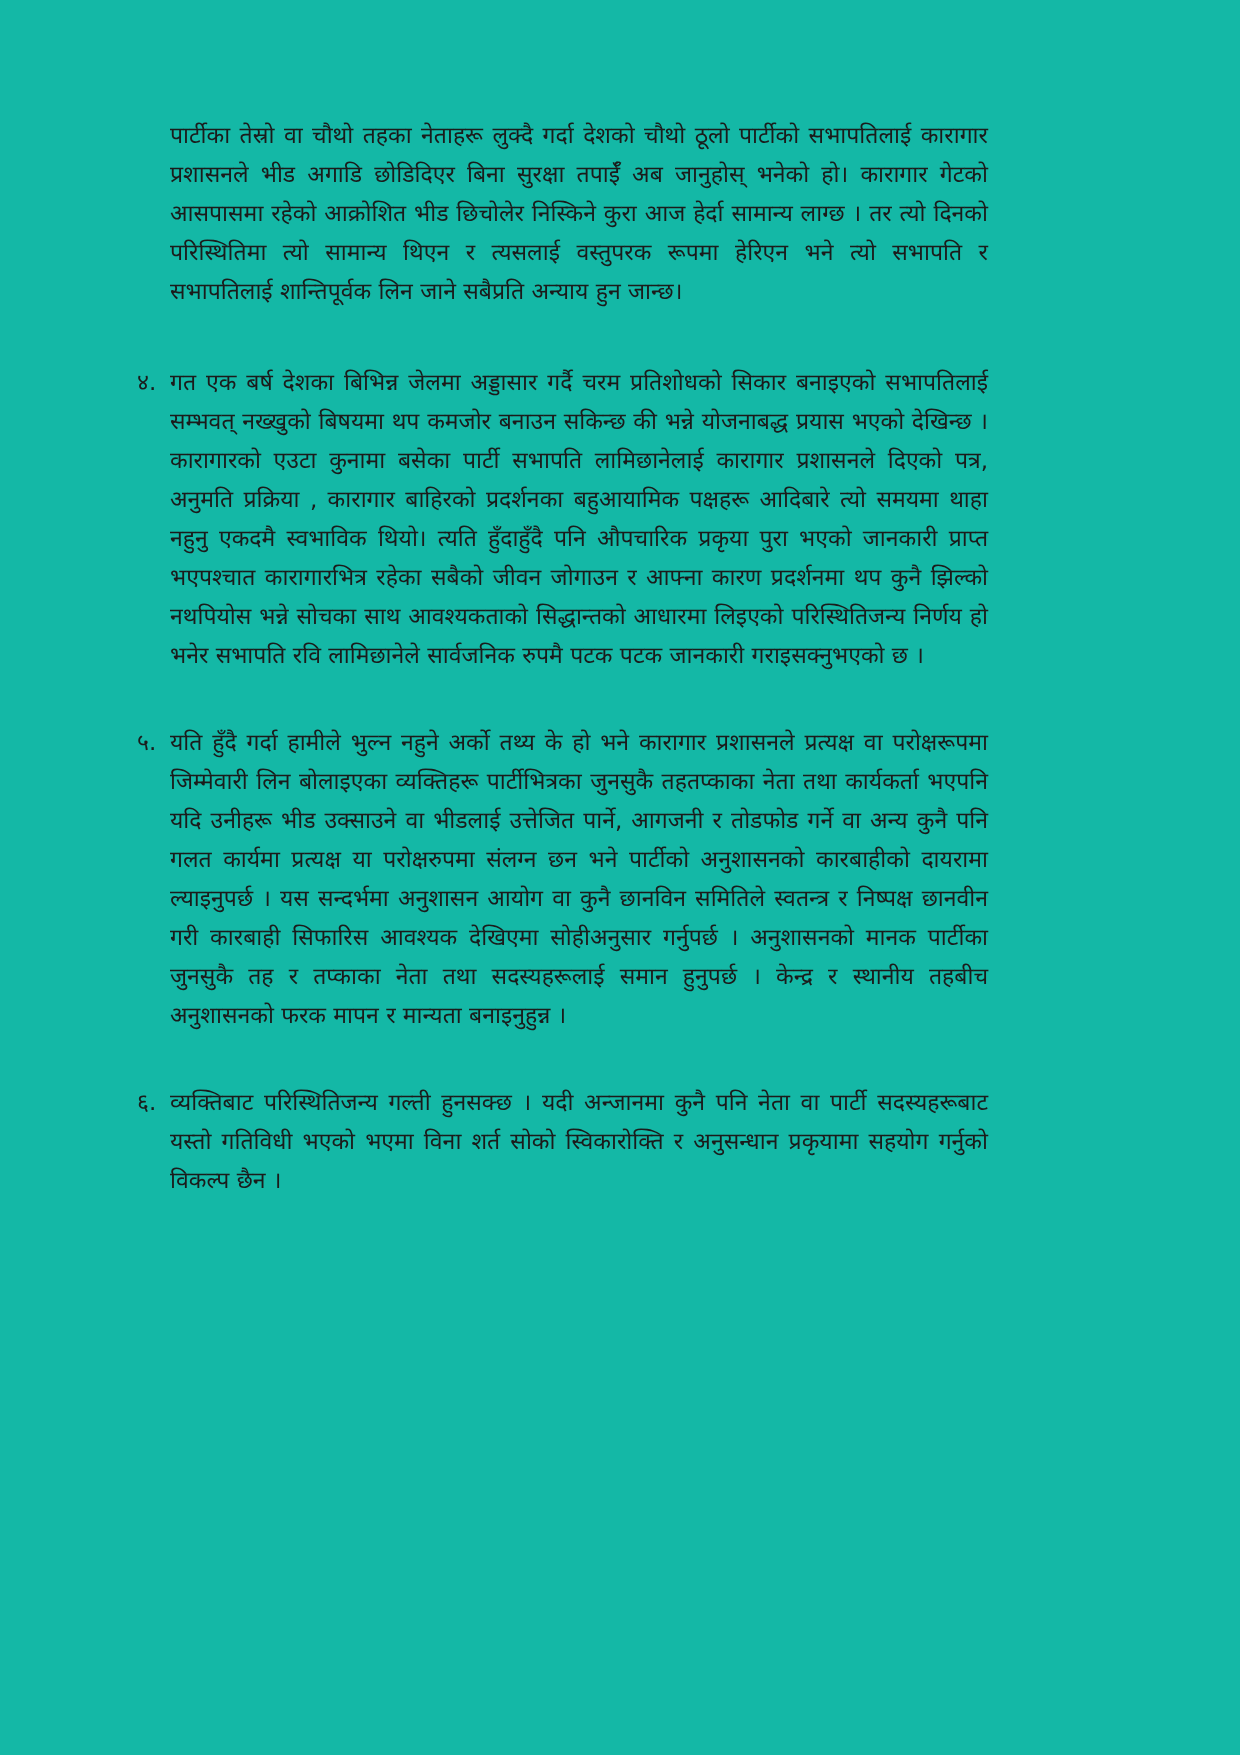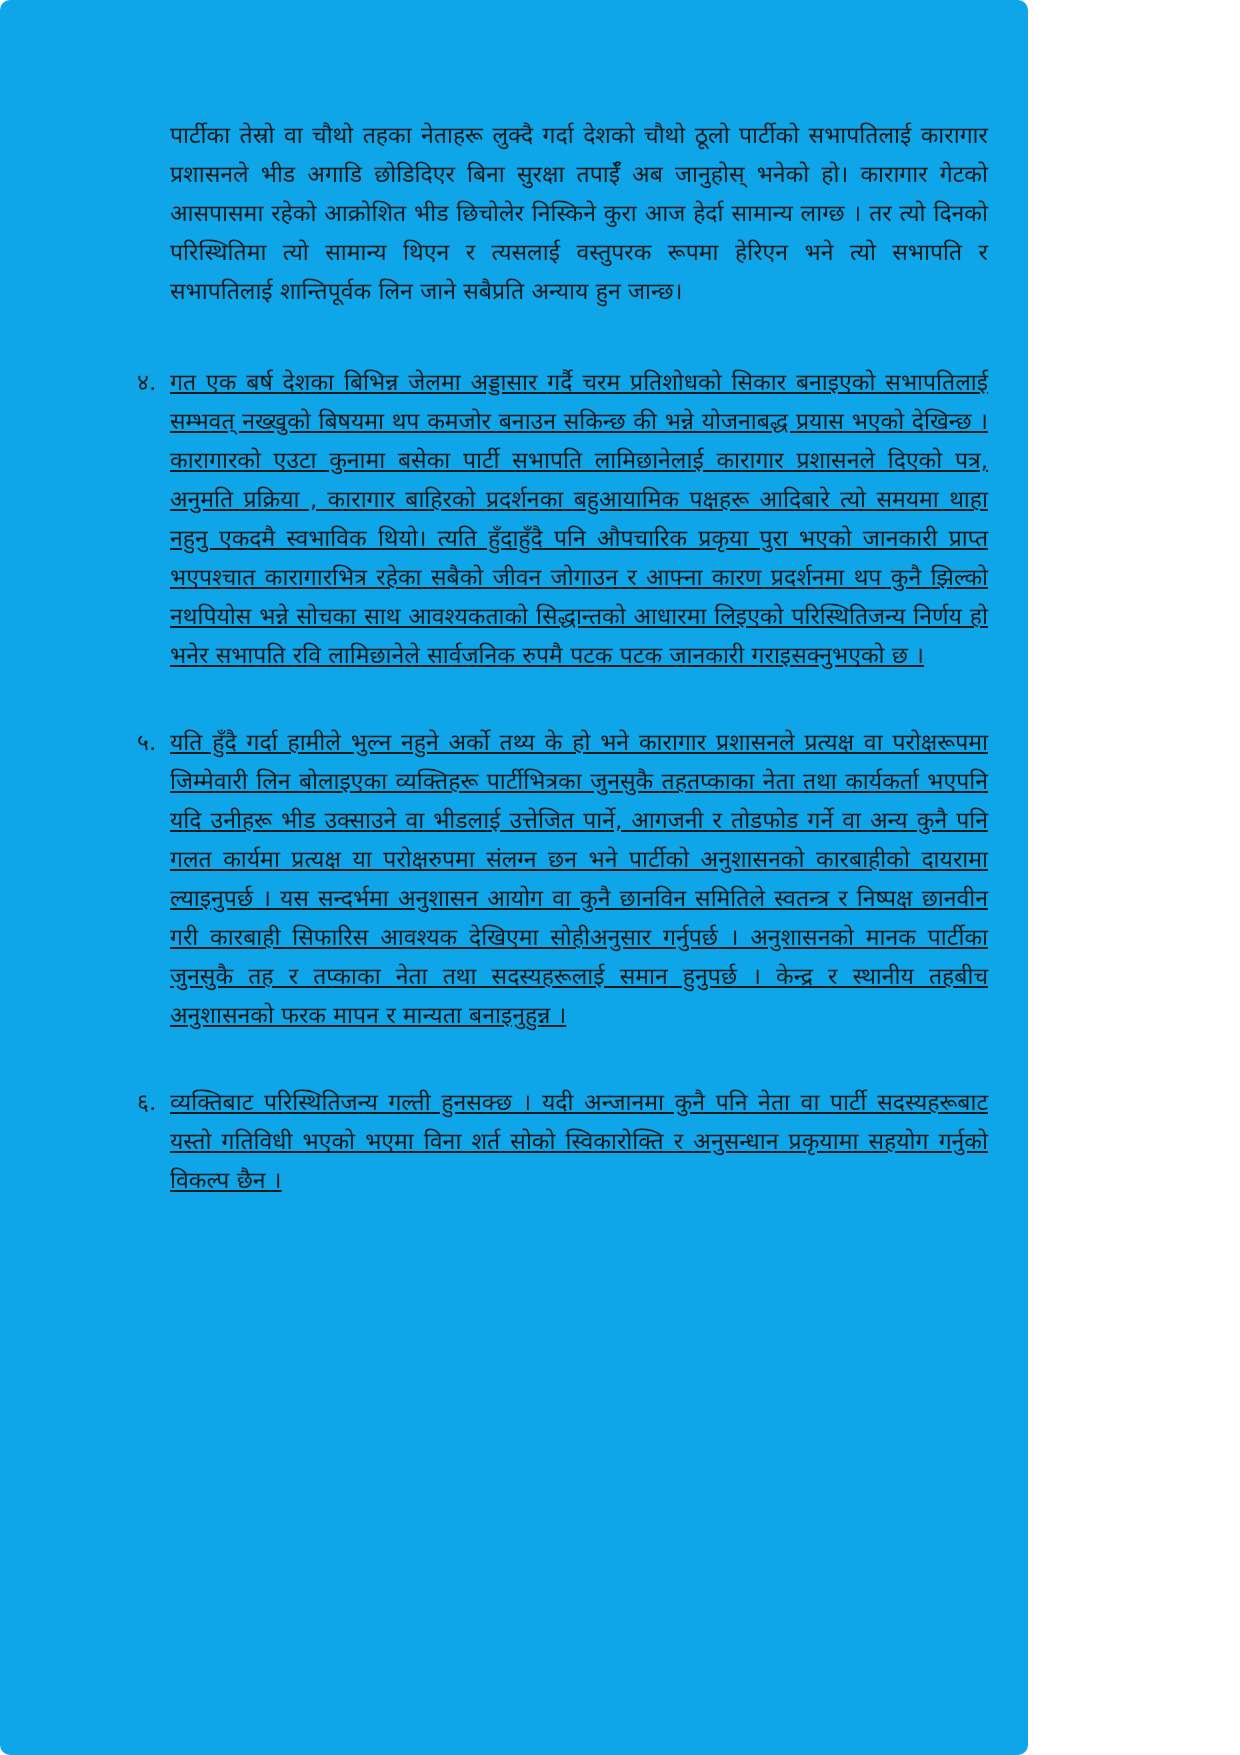--- a/index.html
+++ b/index.html
@@ -2,27 +2,26 @@
 <html><head>
 <meta charset="utf-8">
 <style>
   html, body {
     margin: 0;
     padding: 0;
     background: #ffffff;
   }
   .page {
     position: relative;
-    width: 1028px;
+    width: 1240px;
     height: 1755px;
-    background: #0ea5e9;
+    background: #14b8a6;
     overflow: hidden;
     font-family: "DejaVu Sans", "Liberation Serif", serif;
     color: #1b1b1b;
-    border-radius: 10px;
   }
   .content {
     position: absolute;
     left: 137px;
     top: 116px;
     width: 851px;
     font-size: 23px;
     line-height: 39px;
     text-align: justify;
   }
@@ -34,21 +33,20 @@
     align-items: flex-start;
     margin: 0 0 48px 0;
   }
   .item-number {
     flex: 0 0 33px;
     text-align: left;
   }
   .item-text {
     flex: 1 1 auto;
     text-align: justify;
-    text-decoration: underline;
   }
 </style>
 </head>
 <body>
 
 <div class="page">
   <div class="content">
 
     <p class="intro">पार्टीका तेस्रो वा चौथो तहका नेताहरू लुक्दै गर्दा  देशको चौथो ठूलो पार्टीको सभापतिलाई कारागार प्रशासनले भीड अगाडि छोडिदिएर बिना सुरक्षा तपाईँ अब जानुहोस् भनेको हो। कारागार गेटको आसपासमा  रहेको आक्रोशित भीड छिचोलेर निस्किने कुरा आज हेर्दा सामान्य लाग्छ । तर त्यो दिनको परिस्थितिमा  त्यो सामान्य थिएन र त्यसलाई वस्तुपरक रूपमा हेरिएन भने त्यो सभापति र सभापतिलाई शान्तिपूर्वक लिन जाने सबैप्रति अन्याय हुन जान्छ।</p>
 

